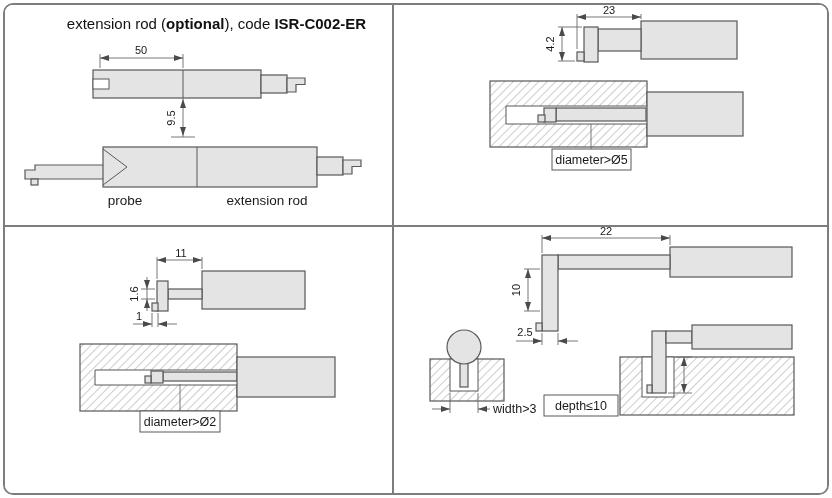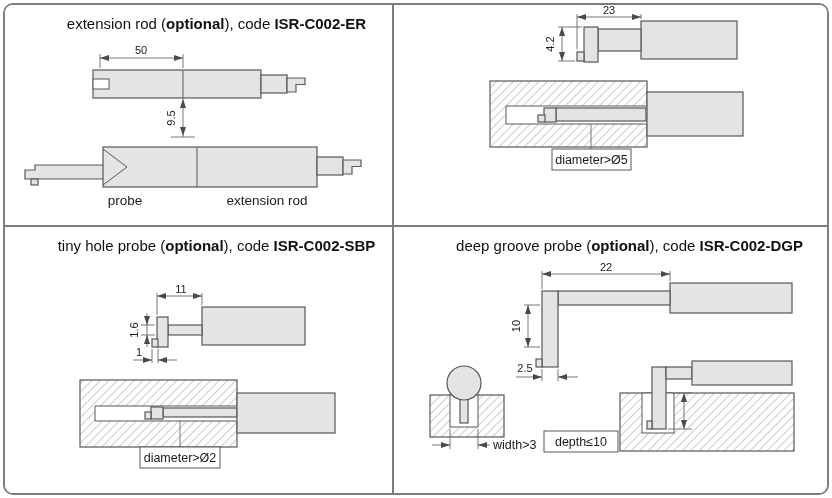--- a/index.html
+++ b/index.html
@@ -108,21 +108,20 @@
         <rect class="metal" x="144" y="110" width="7" height="7"></rect>
         <rect class="metal" x="253" y="87" width="96" height="44"></rect>
         <line class="dim" x1="197" y1="144" x2="197" y2="119"></line>
         <rect class="notebox" x="158" y="144" width="79" height="21"></rect>
         <text class="boxtext" x="197.5" y="158.5" text-anchor="middle">diameter&gt;Ø5</text>
       </g>
     </svg>
   </div>
 
   <div class="cell c3">
-    <div class="title"><span>tiny hole probe (</span><b>optional</b><span>), code </span><b>ISR-C002-SBP</b></div>
     <svg width="387" height="230" viewBox="0 0 387 230">
       <defs>
         <pattern id="h3" width="6" height="6" patternUnits="userSpaceOnUse" patternTransform="rotate(45)">
           <line x1="0" y1="0" x2="0" y2="6" stroke="#9a9a9a" stroke-width="1"></line>
         </pattern>
       </defs>
       <g>
         <rect class="metal" x="197" y="44" width="103" height="38"></rect>
         <rect class="metal" x="163" y="62" width="34" height="10"></rect>
         <rect class="metal" x="152" y="54" width="11" height="30"></rect>
@@ -161,21 +160,20 @@
         <rect class="metal" x="140" y="149" width="6" height="7"></rect>
         <rect class="metal" x="232" y="130" width="98" height="40"></rect>
         <line class="dim" x1="175" y1="184" x2="175" y2="157"></line>
         <rect class="notebox" x="135" y="184" width="80" height="21"></rect>
         <text class="boxtext" x="175" y="198.5" text-anchor="middle">diameter&gt;Ø2</text>
       </g>
     </svg>
   </div>
 
   <div class="cell c4">
-    <div class="title"><span>deep groove probe (</span><b>optional</b><span>), code </span><b>ISR-C002-DGP</b></div>
     <svg width="435" height="230" viewBox="0 0 435 230">
       <defs>
         <pattern id="h4" width="6" height="6" patternUnits="userSpaceOnUse" patternTransform="rotate(45)">
           <line x1="0" y1="0" x2="0" y2="6" stroke="#9a9a9a" stroke-width="1"></line>
         </pattern>
       </defs>
       <g>
         <rect class="metal" x="276" y="20" width="122" height="30"></rect>
         <rect class="metal" x="164" y="28" width="112" height="14"></rect>
         <rect class="metal" x="148" y="28" width="16" height="76"></rect>

